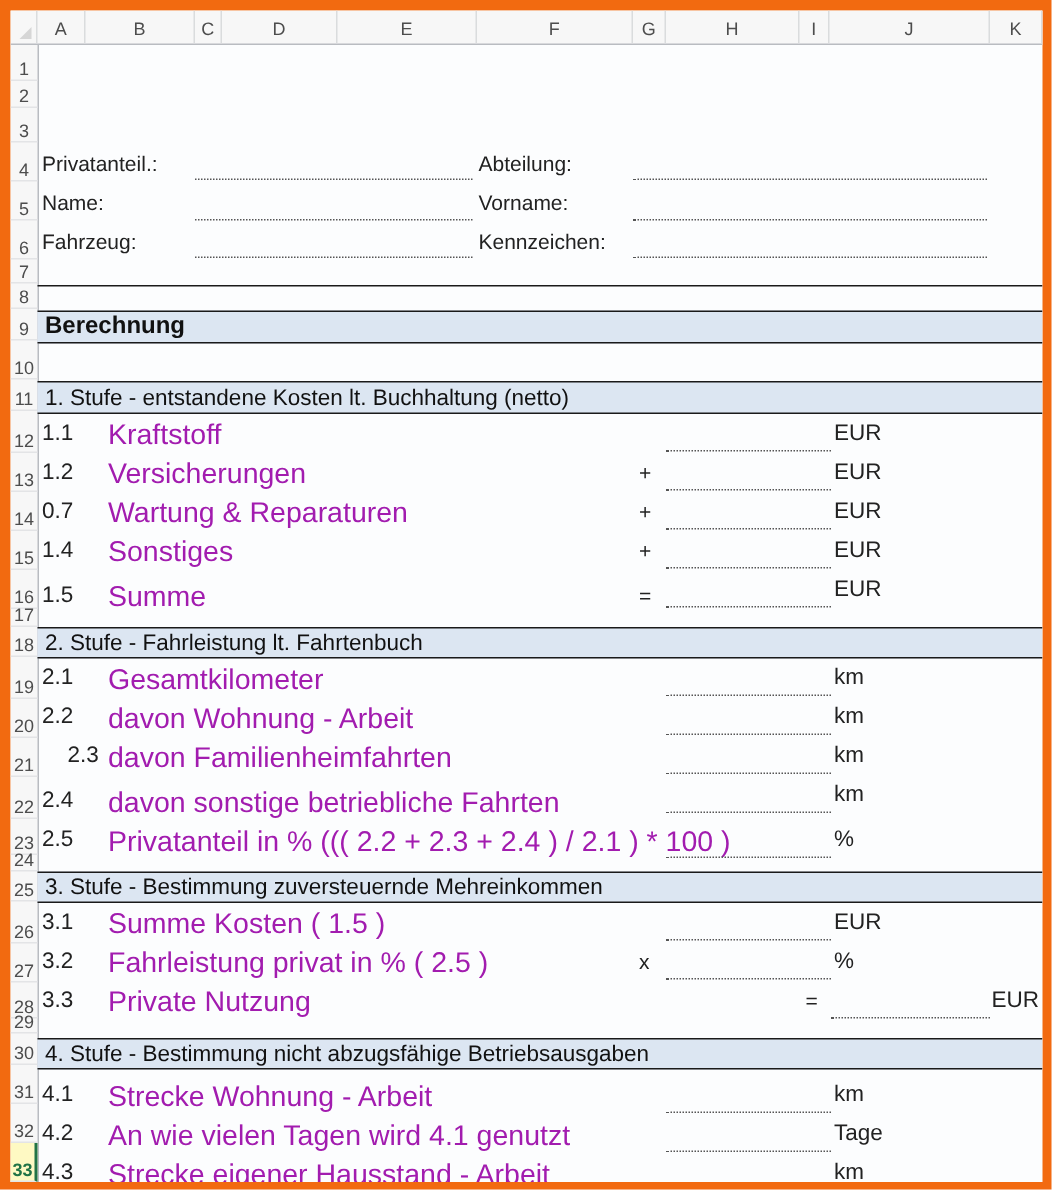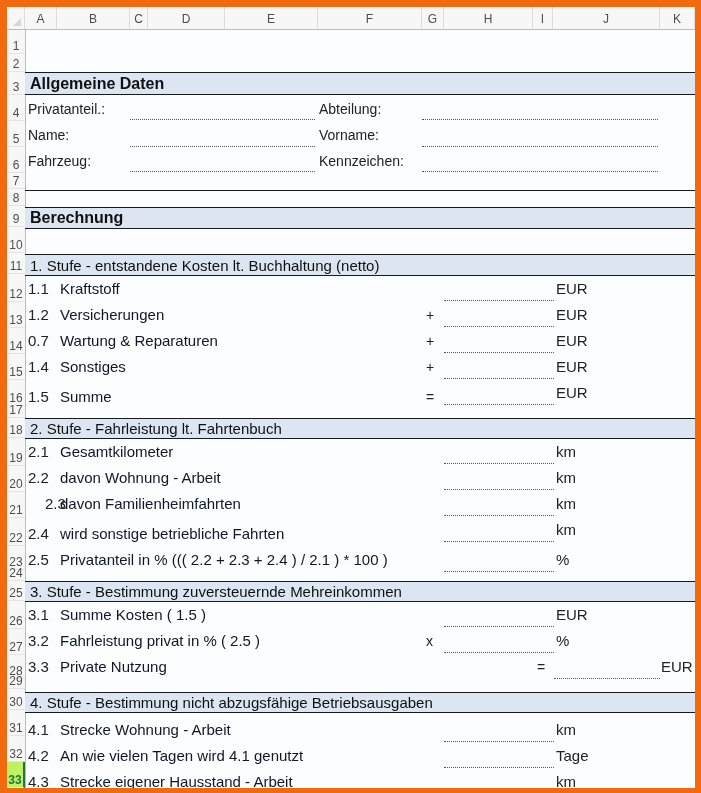--- a/index.html
+++ b/index.html
@@ -36,36 +36,36 @@
     position:absolute; left:0; top:23px; width:18px; bottom:0;
     background:#f7f7f7; border-right:1px solid #b9bcc1;
   }
   .rowh {
     position:absolute; left:0; width:18px; text-align:center;
     font-size:12px; color:#4d4d4d; box-sizing:border-box;
     border-bottom:1px solid #e3e4e6;
     display:flex; align-items:flex-end; justify-content:center;
     line-height:12px; padding-bottom:1px;
   }
-  .rowh.active { background:#bef264; border-right:2px solid #217346; color:#217346;font-weight:bold; }
+  .rowh.active { background:#fef9c3; border-right:2px solid #217346; color:#217346;font-weight:bold; }
   
   .cell { position:absolute; white-space:nowrap; color:#111; }
   .title { font-size:19px; font-weight:bold; }
   .band {
     position:absolute; left:18px; width:670px;
     background:#dce6f2;
     border-top:1px solid #1a1a1a; border-bottom:1px solid #1a1a1a;
     box-sizing:border-box;
   }
   .band-text { position:absolute; left:5px; bottom:1px; font-size:15px; white-space:nowrap; color:#111; }
   .band-text.bold { font-weight:bold; font-size:16px; }
   .hline { position:absolute; left:18px; width:670px; height:1px; background:#1a1a1a; }
   .lbl { font-size:14px; color:#222; }
   .num { font-size:15px; color:#222; }
-  .item { font-size:15px; color:#0f172a; }
+  .item { font-size:19px; color:#a21caf;margin-left:12px; }
   .op { font-size:14px; color:#222; }
   .unit { font-size:15px; color:#222; }
   .field {
     position:absolute; height:0; border-bottom:1px dotted #555;
   }
 </style>
 </head>
 <body>
 
 <div id="sheet">
@@ -115,23 +115,20 @@
     <div class="rowh" style="top:599px;height:26px">27</div>
     <div class="rowh" style="top:625px;height:24px">28</div>
     <div class="rowh" style="top:649px;height:10px">29</div>
     <div class="rowh" style="top:659px;height:21px">30</div>
     <div class="rowh" style="top:680px;height:26px">31</div>
     <div class="rowh" style="top:706px;height:26px">32</div>
     <div class="rowh active" style="top:732px;height:26px">33</div>
   </div>
 
 
-  <div class="band" style="top:65px;height:23px">
-    <span class="band-text bold">Allgemeine Daten</span>
-  </div>
 
   <div class="cell lbl" style="left:21px;top:94px">Privatanteil.:</div>
   <div class="field" style="left:123px;width:185px;top:112px"></div>
   <div class="cell lbl" style="left:312px;top:94px">Abteilung:</div>
   <div class="field" style="left:415px;width:236px;top:112px"></div>
 
   <div class="cell lbl" style="left:21px;top:120px">Name:</div>
   <div class="field" style="left:123px;width:185px;top:139px"></div>
   <div class="cell lbl" style="left:312px;top:120px">Vorname:</div>
   <div class="field" style="left:415px;width:236px;top:139px"></div>
@@ -203,21 +200,21 @@
     <div class="cell unit" style="left:549px;top:462px">km</div>
   </div>
   <div>
     <div class="cell num" style="left:38px;top:488px">2.3</div>
     <div class="cell item" style="left:53px;top:488px">davon Familienheimfahrten</div>
     <div class="field" style="left:437px;width:110px;top:508px"></div>
     <div class="cell unit" style="left:549px;top:488px">km</div>
   </div>
   <div>
     <div class="cell num" style="left:21px;top:518px">2.4</div>
-    <div class="cell item" style="left:53px;top:518px">wird sonstige betriebliche Fahrten</div>
+    <div class="cell item" style="left:53px;top:518px">davon sonstige betriebliche Fahrten</div>
     <div class="field" style="left:437px;width:110px;top:534px"></div>
     <div class="cell unit" style="left:549px;top:514px">km</div>
   </div>
   <div>
     <div class="cell num" style="left:21px;top:544px">2.5</div>
     <div class="cell item" style="left:53px;top:544px">Privatanteil in % ((( 2.2 + 2.3 + 2.4 ) / 2.1 ) * 100 )</div>
     <div class="field" style="left:437px;width:110px;top:564px"></div>
     <div class="cell unit" style="left:549px;top:544px">%</div>
   </div>
 

